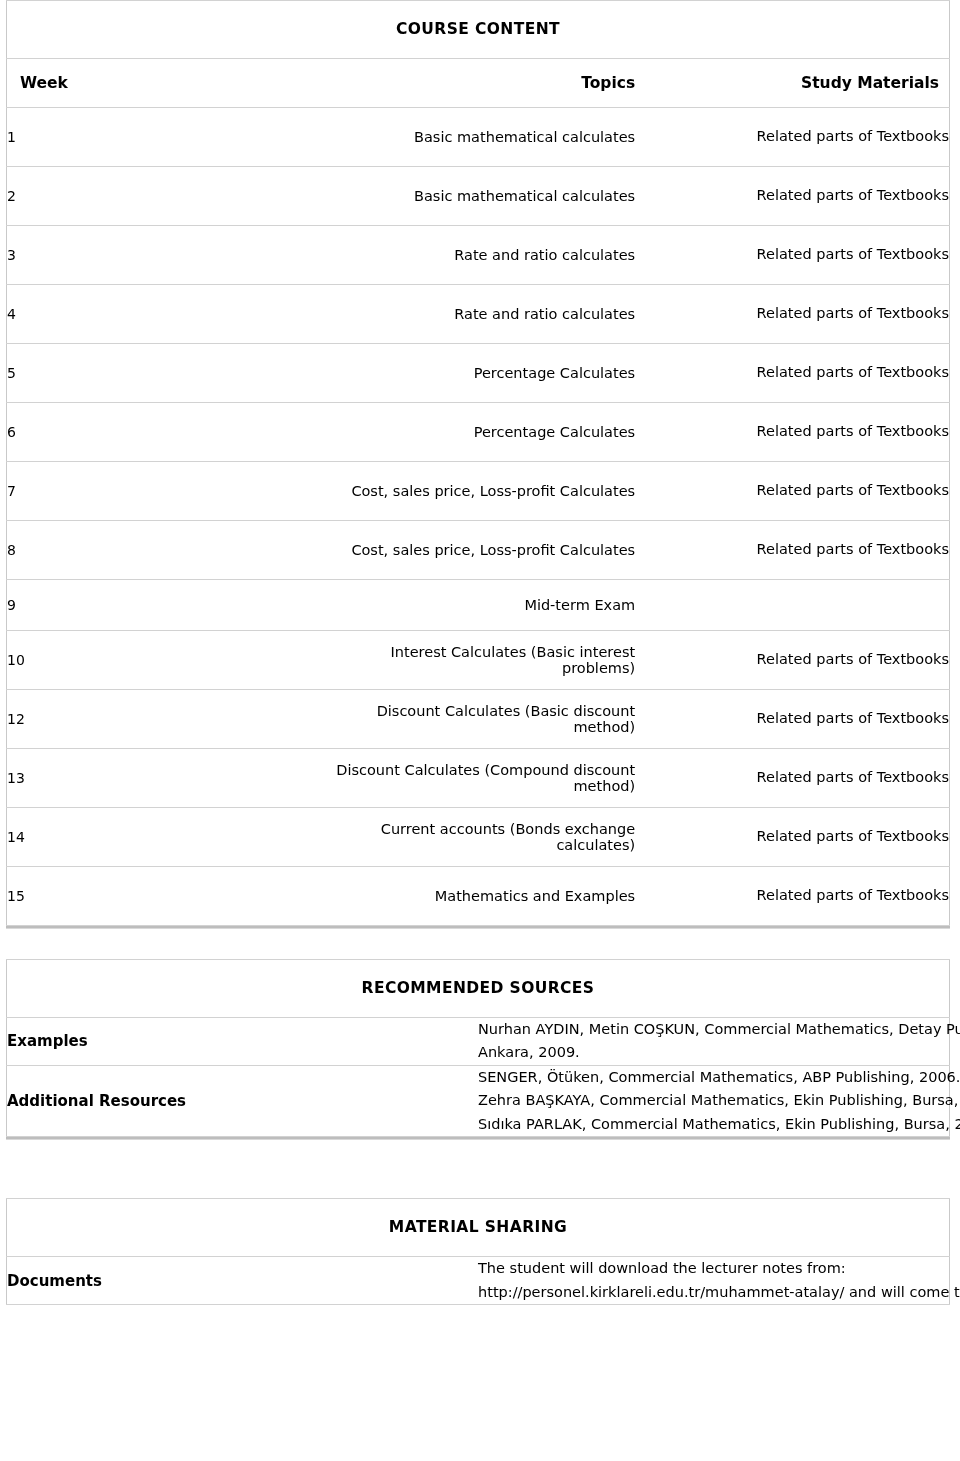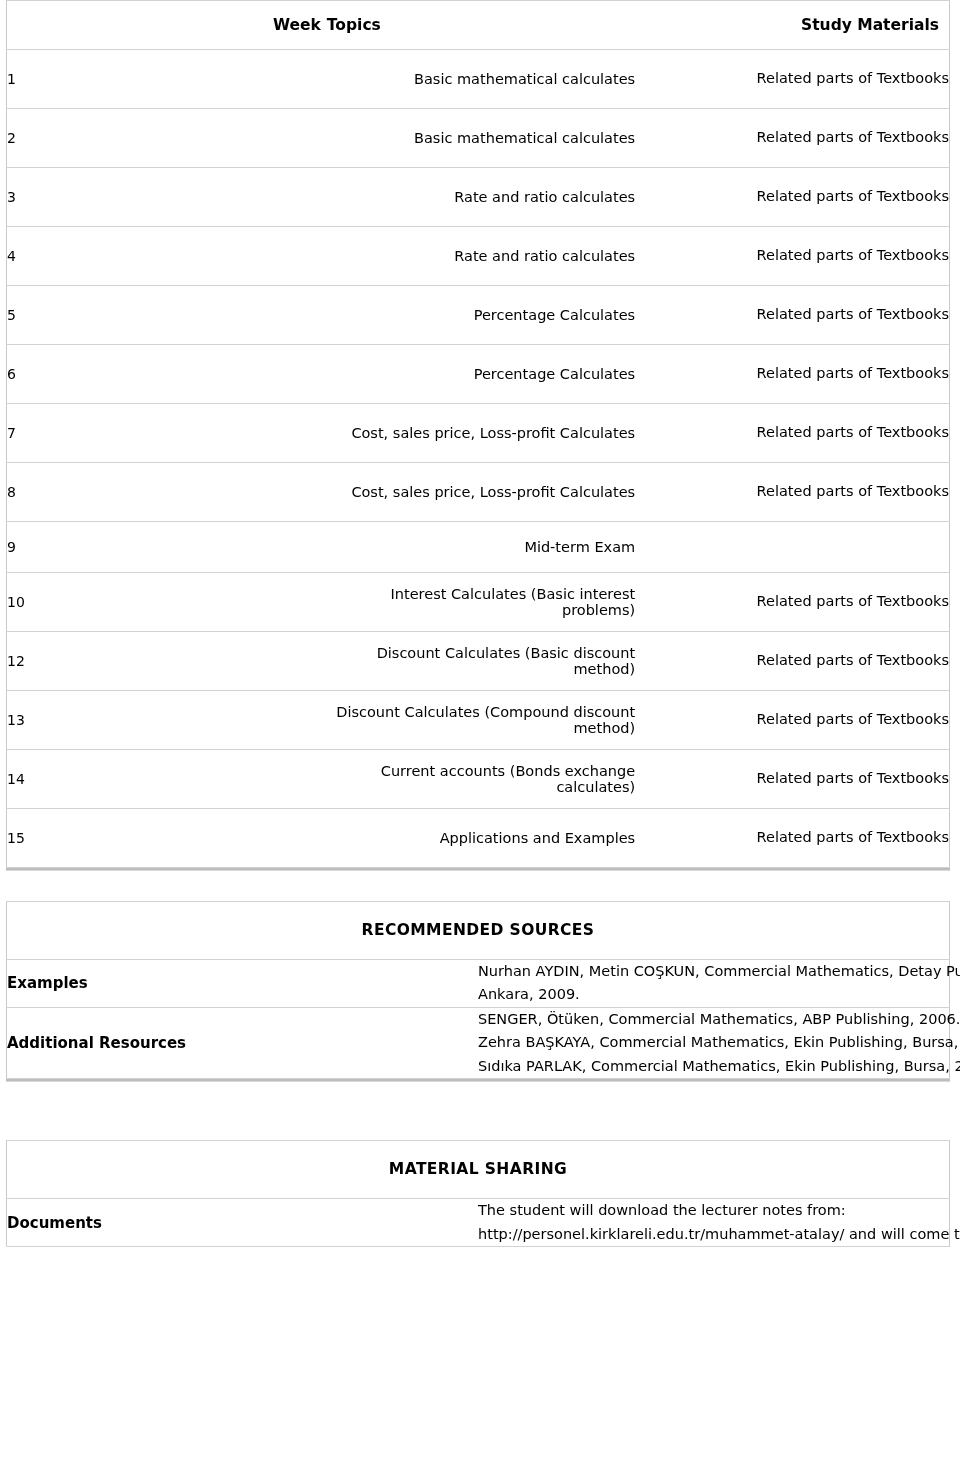--- a/index.html
+++ b/index.html
@@ -52,22 +52,22 @@
     padding-bottom: 2px;
   }
 
   
   .col-head {
     font-weight: bold;
     font-size: 15.5px;
     height: 48px;
     border-bottom: 1px solid #d2d2d2;
   }
-  .col-head.week { padding-left: 13px; text-align: right; }
-  .col-head.topics { padding-left: 6px; text-align: left; }
+  .col-head.week { padding-left: 13px; text-align: left; }
+  .col-head.topics { padding-left: 6px; text-align: right; }
   .col-head.study { padding-right: 10px; text-align: right; }
 
   
   .cc-row td { height: 58px; }
   .cc-week {
     width: 74px;
     font-size: 14px;
     padding-left: 14px;
     text-align: left;
     vertical-align: middle;
@@ -120,20 +120,23 @@
   .spacer-58 { height: 58px; }
 </style>
 </head>
 <body>
 
 <div class="page">
 
   <table class="doc-table">
     <tbody>
       <tr>
+        <td class="banner-cell" colspan="3"><span class="banner-text">COURSE CONTENT</span></td>
+      </tr>
+      <tr>
         <td class="col-head week">Week</td>
         <td class="col-head topics">Topics</td>
         <td class="col-head study">Study Materials</td>
       </tr>
 
       <tr class="cc-row">
         <td class="cc-week">1</td>
         <td class="cc-topic">Basic mathematical calculates</td>
         <td class="cc-study">Related parts of Textbooks</td>
       </tr>
@@ -192,21 +195,21 @@
         <td class="cc-topic">Discount Calculates (Compound discount method)</td>
         <td class="cc-study">Related parts of Textbooks</td>
       </tr>
       <tr class="cc-row">
         <td class="cc-week">14</td>
         <td class="cc-topic">Current accounts (Bonds exchange calculates)</td>
         <td class="cc-study">Related parts of Textbooks</td>
       </tr>
       <tr class="cc-row">
         <td class="cc-week">15</td>
-        <td class="cc-topic">Applications and Examples</td>
+        <td class="cc-topic">Mathematics and Examples</td>
         <td class="cc-study">Related parts of Textbooks</td>
       </tr>
     </tbody>
   </table>
 
   <div class="table-end"></div>
   <div class="spacer-30"></div>
 
   <table class="doc-table">
     <tbody>

